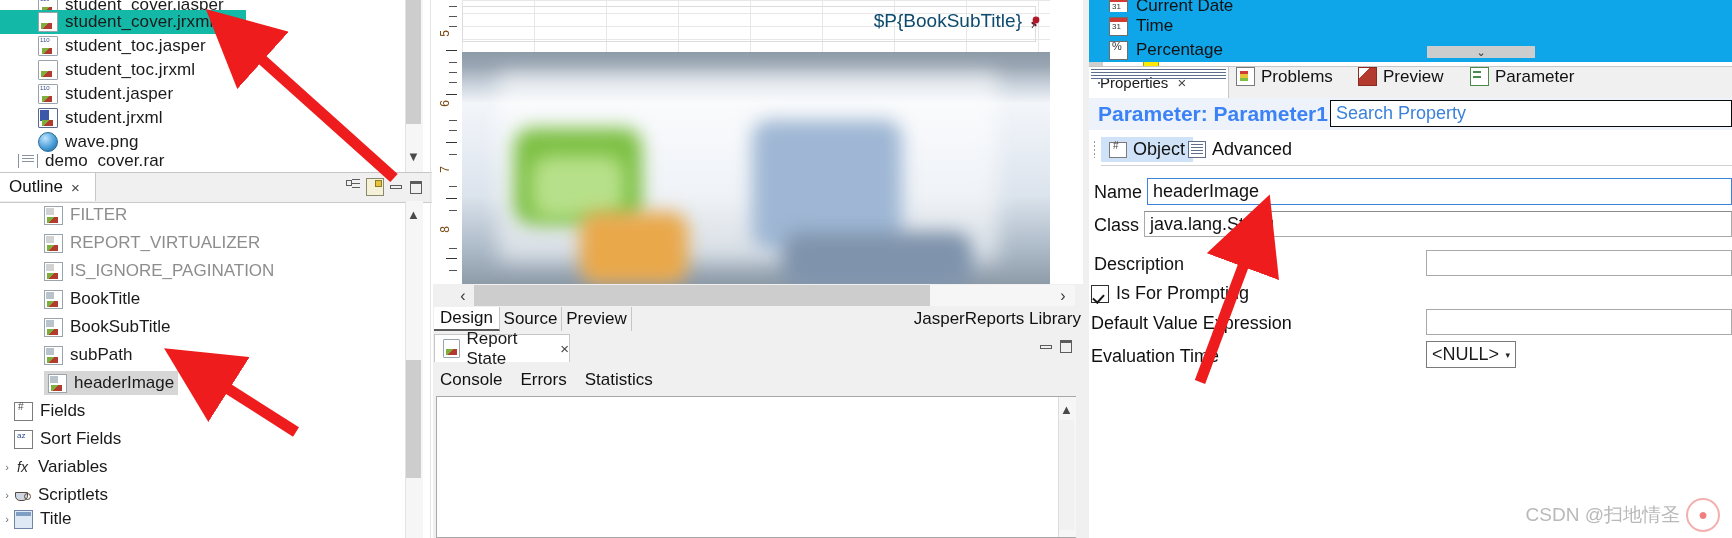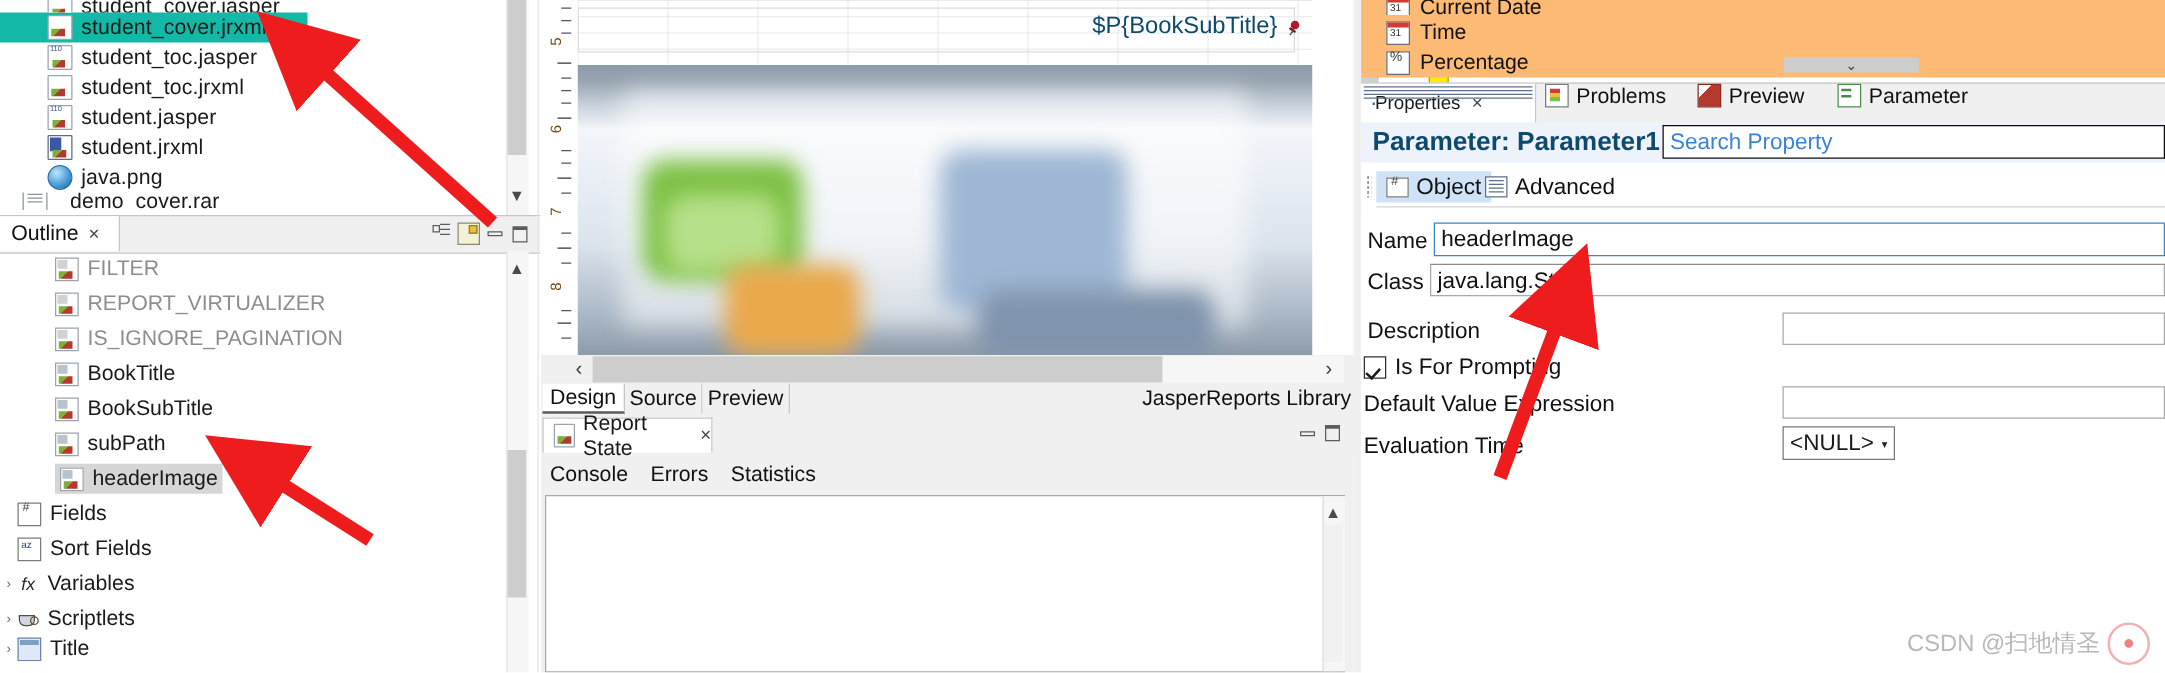--- a/index.html
+++ b/index.html
@@ -156,21 +156,21 @@
   
   #center-right-sep{left:1083px;top:0;width:6px;height:538px;background:#f0f0f0;}
   #right-gutter{left:1089px;top:0;width:14px;height:72px;background:#cfcfcf;}
 
   
   #tooltip-strip{left:1143px;top:10px;width:14px;height:72px;background:#ffeb00;border:1px solid #b0a000;overflow:hidden;}
   #tooltip-strip span{display:block;font-size:11px;line-height:17px;color:#111;padding-left:1px;}
   #leader-line{left:1095px;top:32px;width:52px;height:2px;background:#333;transform:rotate(-2deg);}
 
   
-  #palette{left:1089px;top:0;width:643px;height:62px;background:#fdba74;overflow:hidden;}
+  #palette{left:1089px;top:0;width:643px;height:62px;background:#0ea5e9;overflow:hidden;}
   .pal-row{height:28px;display:flex;align-items:center;padding-left:20px;white-space:nowrap;}
   .pal-row .pic{width:17px;height:17px;margin-right:8px;position:relative;flex:0 0 auto;}
   .pal-row .plbl{font-size:17px;color:#111;}
   .pic-cal{background:#fff;border:1px solid #6e6e6e;}
   .pic-cal:before{content:"";position:absolute;left:0;top:0;right:0;height:4px;background:#d03b33;}
   .pic-cal:after{content:"31";position:absolute;left:2px;top:4px;font-size:8px;color:#333;}
   .pic-pct{background:#fff;border:1px solid #6e6e6e;}
   .pic-pct:after{content:"%";position:absolute;left:2px;top:-2px;font-size:11px;color:#333;}
   #pal-collapse{left:1427px;top:46px;width:108px;height:12px;background:#cdcdcd;display:flex;align-items:center;justify-content:center;}
   #pal-collapse i{font-size:11px;color:#333;font-style:normal;}
@@ -190,21 +190,21 @@
   .ic-problems{background:#fff;border:1px solid #7a7a7a;}
   .ic-problems:after{content:"";position:absolute;left:3px;top:3px;width:8px;height:10px;
     background:linear-gradient(#d03b33 0 33%, #e8c33a 33% 66%, #7cc043 66% 100%);}
   .ic-preview{background:linear-gradient(135deg,#fff 0 30%, #b23a2e 30% 100%);border:1px solid #8a2a20;}
   .ic-progress{background:#fff;border:1px solid #4a8a4a;}
   .ic-progress:after{content:"";position:absolute;left:2px;top:3px;width:8px;height:2px;
     background:#4a8a4a;box-shadow:0 5px 0 0 #4a8a4a;}
   #ptab-close{margin-left:9px;font-size:15px;color:#444;}
 
   #param-header{left:1089px;top:98px;width:643px;height:32px;background:#eef3fb;}
-  #param-title{left:1098px;top:102px;font-size:21px;font-weight:bold;color:#0c4a6e;}
+  #param-title{left:1098px;top:102px;font-size:21px;font-weight:bold;color:#3b82f6;}
   #search-prop{left:1330px;top:100px;width:402px;height:27px;background:#ffffff;border:1px solid #0a0a0a;box-sizing:border-box;
      display:flex;align-items:center;padding-left:5px;color:#3b82d9;font-size:18px;}
 
   #obj-tabrow{left:1089px;top:134px;width:643px;height:30px;background:#ffffff;}
   #grip{left:1093px;top:140px;width:4px;height:18px;
     background-image:radial-gradient(#9a9a9a 40%,transparent 41%);background-size:3px 4px;}
   #tab-object{left:1101px;top:137px;height:25px;display:flex;align-items:center;padding:0 8px;background:#cfe2f7;box-sizing:border-box;}
   #tab-advanced{left:1182px;top:137px;height:25px;display:flex;align-items:center;padding:0 6px;box-sizing:border-box;}
   .ic-obj{width:16px;height:14px;margin-right:6px;background:#fff;border:1px solid #7c7c7c;position:relative;}
   .ic-obj:after{content:"#";position:absolute;left:3px;top:-3px;font-size:10px;color:#444;}
@@ -265,23 +265,23 @@
   <div class="tree-row">
     <span class="ic ic-jasper"></span>
     <span class="lbl">student.jasper</span>
   </div>
   <div class="tree-row">
     <span class="ic ic-jrxml-blue"></span>
     <span class="lbl">student.jrxml</span>
   </div>
   <div class="tree-row">
     <span class="ic ic-globe"></span>
-    <span class="lbl">java.png</span>
-  </div>
-  <div class="tree-row indent0" style="height:14px;overflow:hidden;gap:11px;">
+    <span class="lbl">wave.png</span>
+  </div>
+  <div class="tree-row indent0" style="height:14px;overflow:hidden;">
     <span class="ic ic-rar"></span>
     <span class="lbl">demo_cover.rar</span>
   </div>
 </div>
 <div class="abs" id="pe-scroll"></div>
 <div class="abs" id="pe-thumb"></div>
 <div class="abs" id="pe-down">▼</div>
 <div class="abs vline-right"></div>
 
 <div class="abs" id="outline-tabbar"></div>

